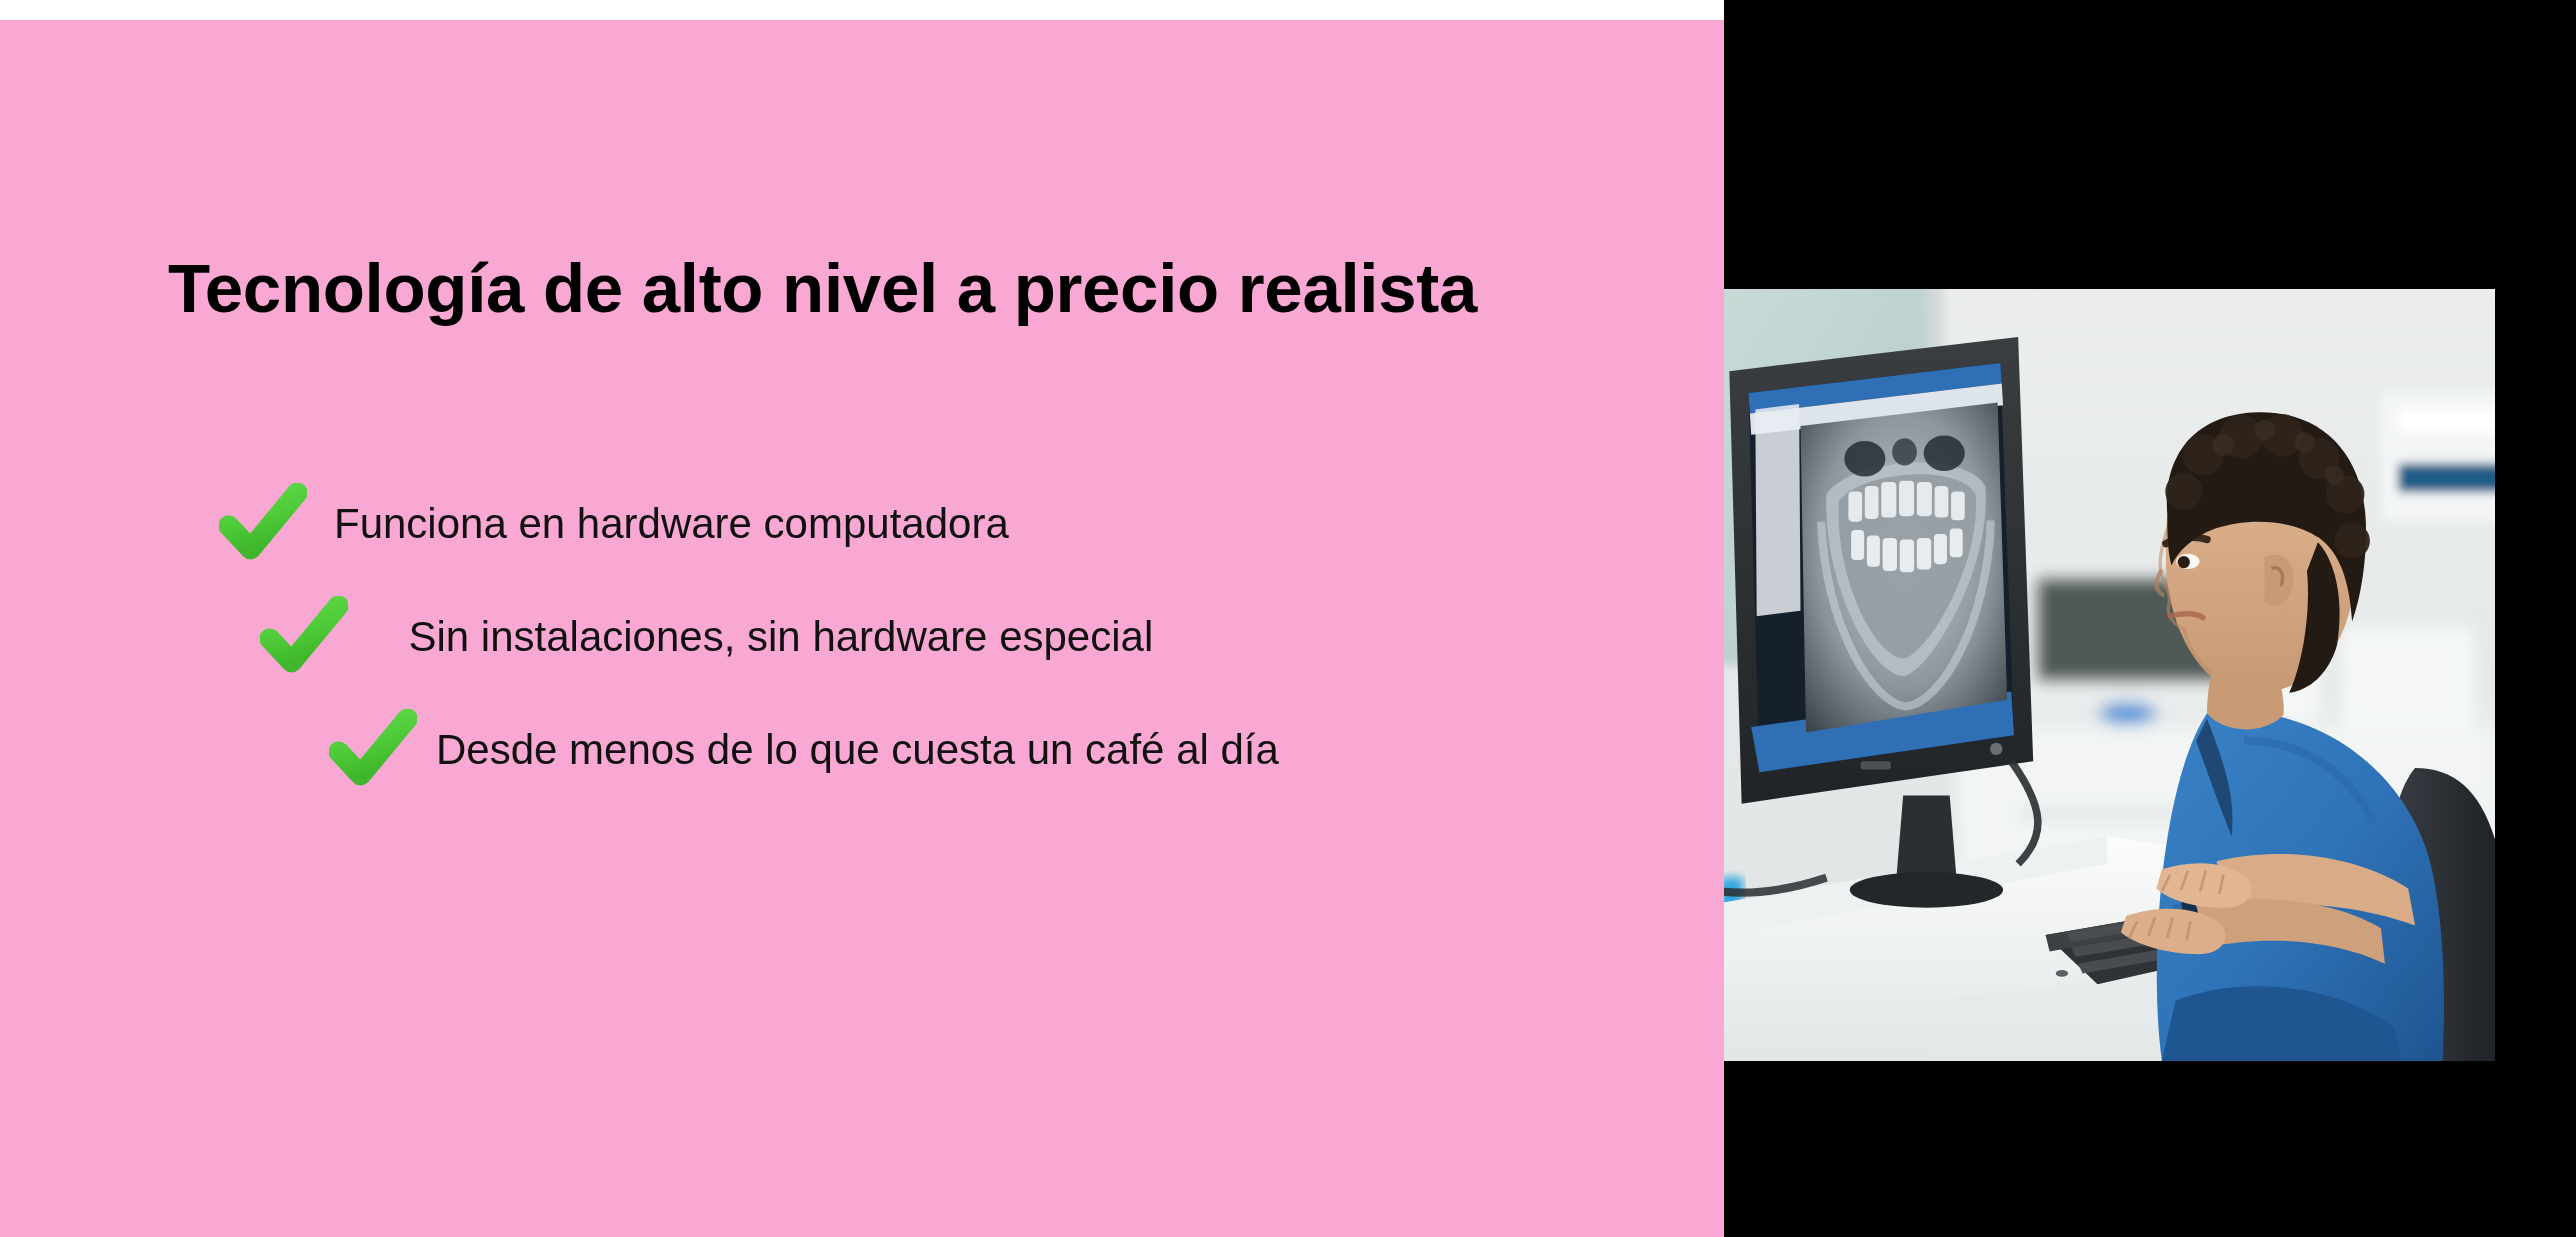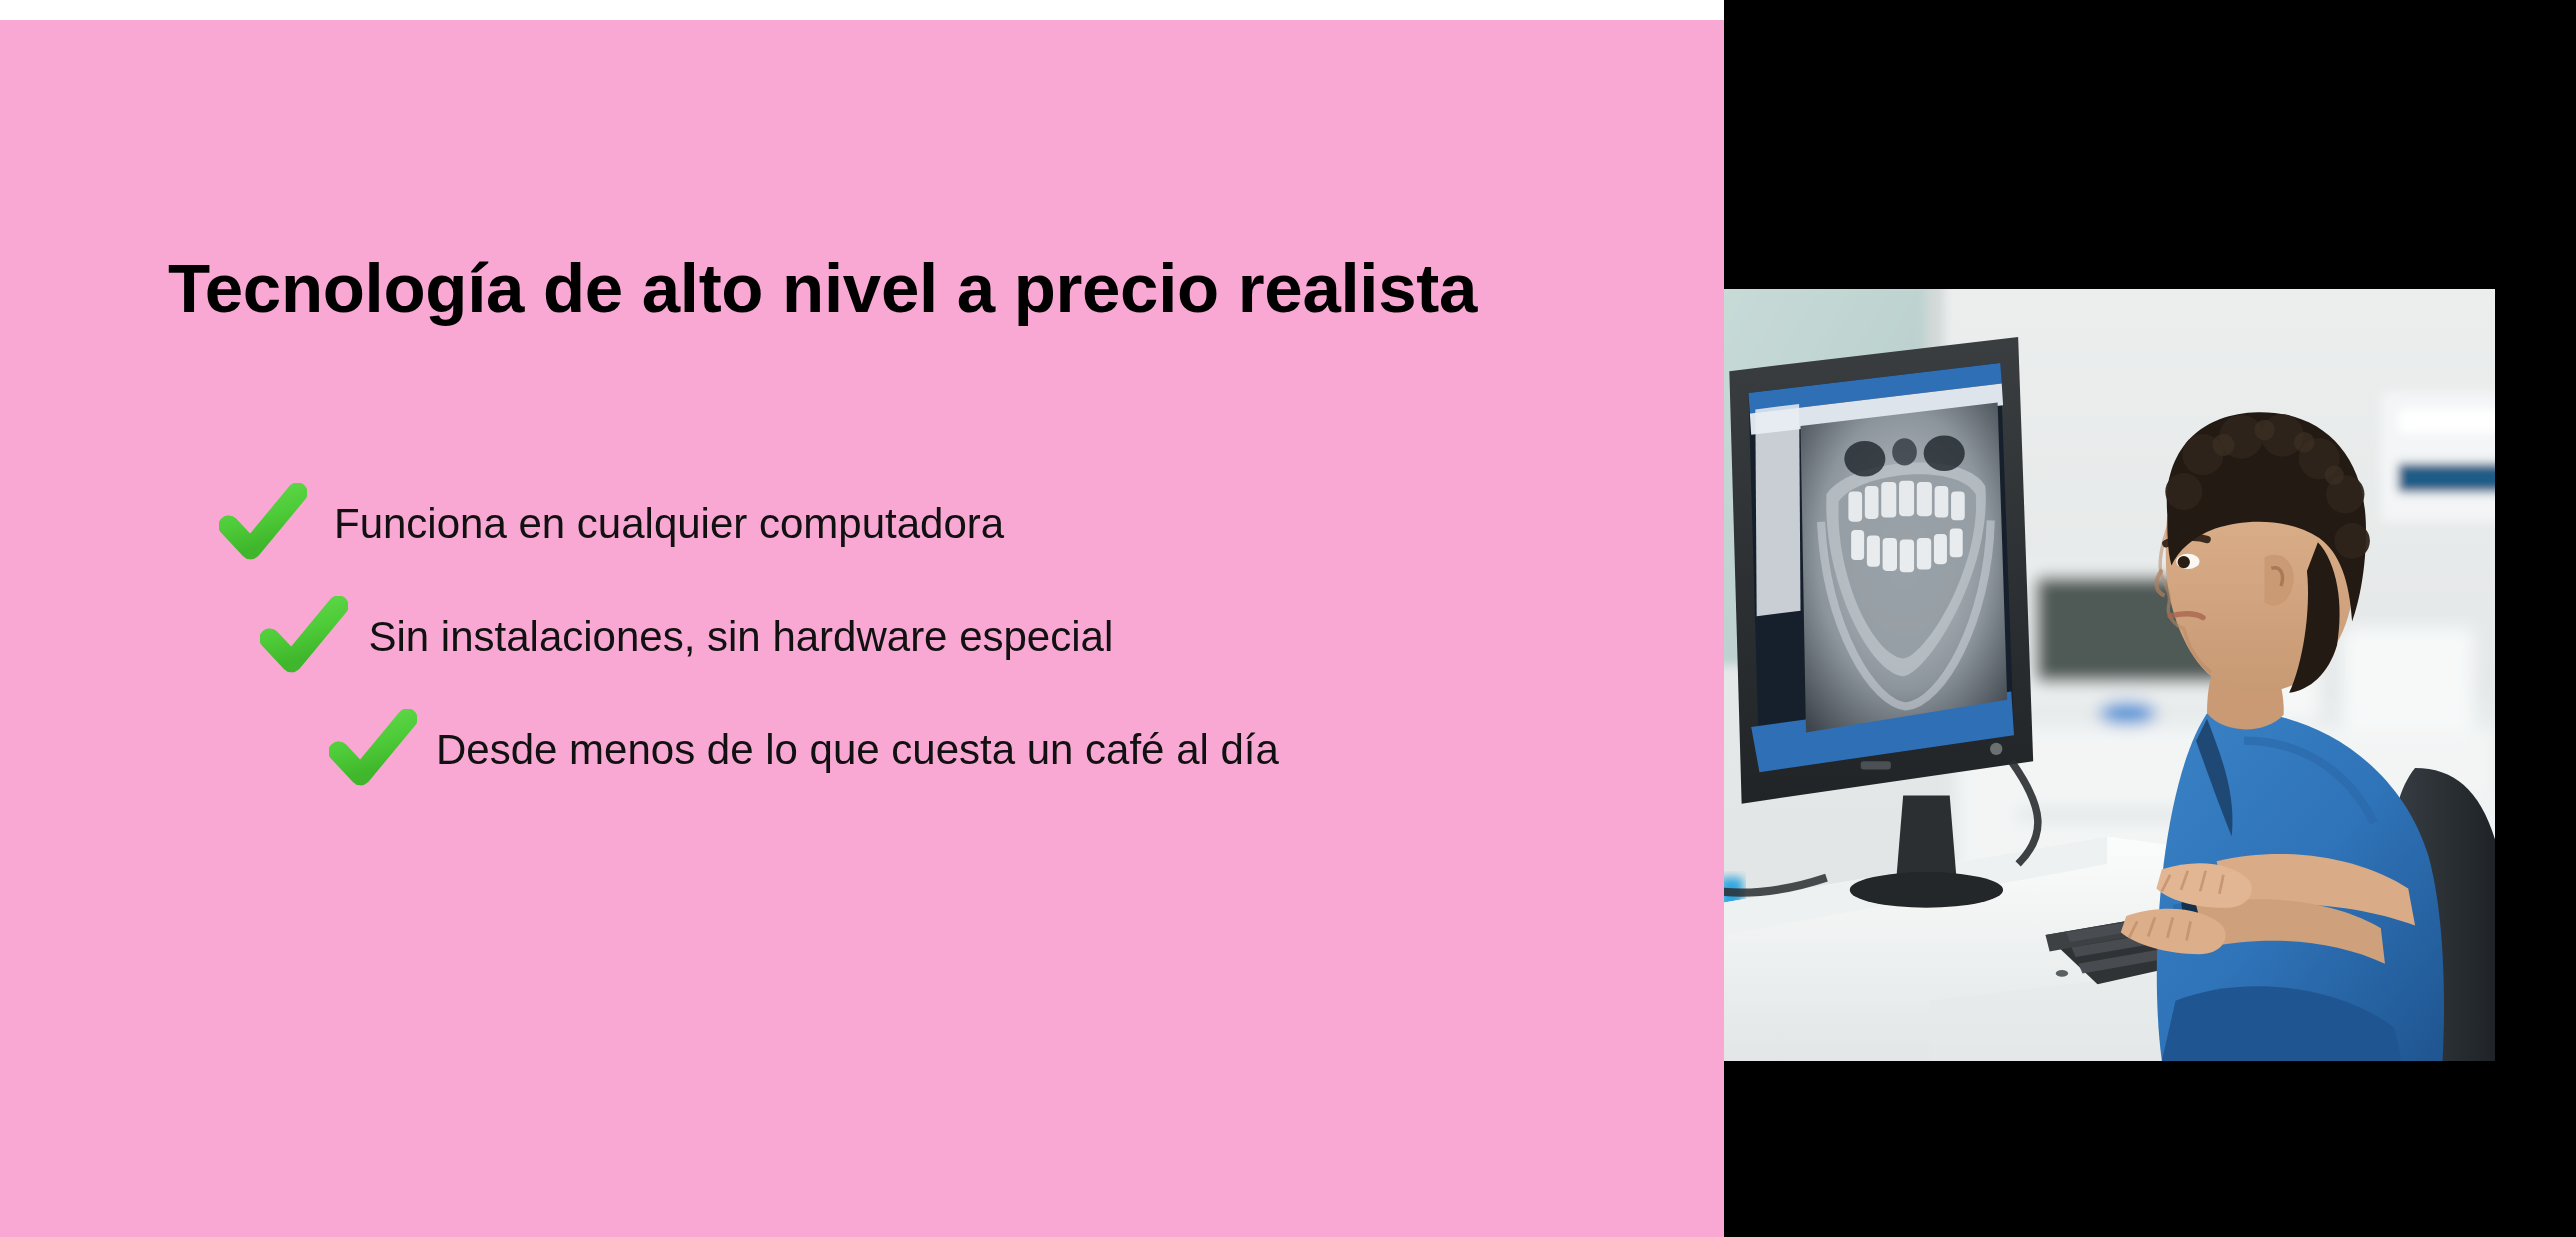--- a/index.html
+++ b/index.html
@@ -52,21 +52,21 @@
   }
 
   .bullet-row {
     position: relative;
     display: flex;
     align-items: center;
     height: 113px;
   }
   .bullet-row.r0 { padding-left: 177px; }
   .bullet-row.r1 { padding-left: 219px; }
-  .bullet-row.r2 { padding-left: 260px; }
+  .bullet-row.r2 { padding-left: 260px; gap: 40px; }
   .bullet-row.r3 { padding-left: 329px; }
 
   .check-icon {
     width: 88px;
     height: 84px;
     flex: 0 0 auto;
     display: block;
   }
 
   .bullet-text {
@@ -120,21 +120,21 @@
         <svg class="check-icon" viewBox="0 0 128 122">
           <defs>
             <linearGradient id="cg2" x1="0" y1="0" x2="0.35" y2="1">
               <stop offset="0" stop-color="#5FD94A"></stop>
               <stop offset="0.55" stop-color="#4ECB38"></stop>
               <stop offset="1" stop-color="#3FB62B"></stop>
             </linearGradient>
           </defs>
           <path d="M14 62 L46 96 L114 14" fill="none" stroke="url(#cg2)" stroke-width="30" stroke-linecap="round" stroke-linejoin="round"></path>
         </svg>
-        <span class="bullet-text">Funciona en cualquier computadora</span>
+        <span class="bullet-text">Funciona en hardware computadora</span>
       </div>
 
       <div class="bullet-row r2">
         <svg class="check-icon" viewBox="0 0 128 122">
           <defs>
             <linearGradient id="cg3" x1="0" y1="0" x2="0.35" y2="1">
               <stop offset="0" stop-color="#5FD94A"></stop>
               <stop offset="0.55" stop-color="#4ECB38"></stop>
               <stop offset="1" stop-color="#3FB62B"></stop>
             </linearGradient>

